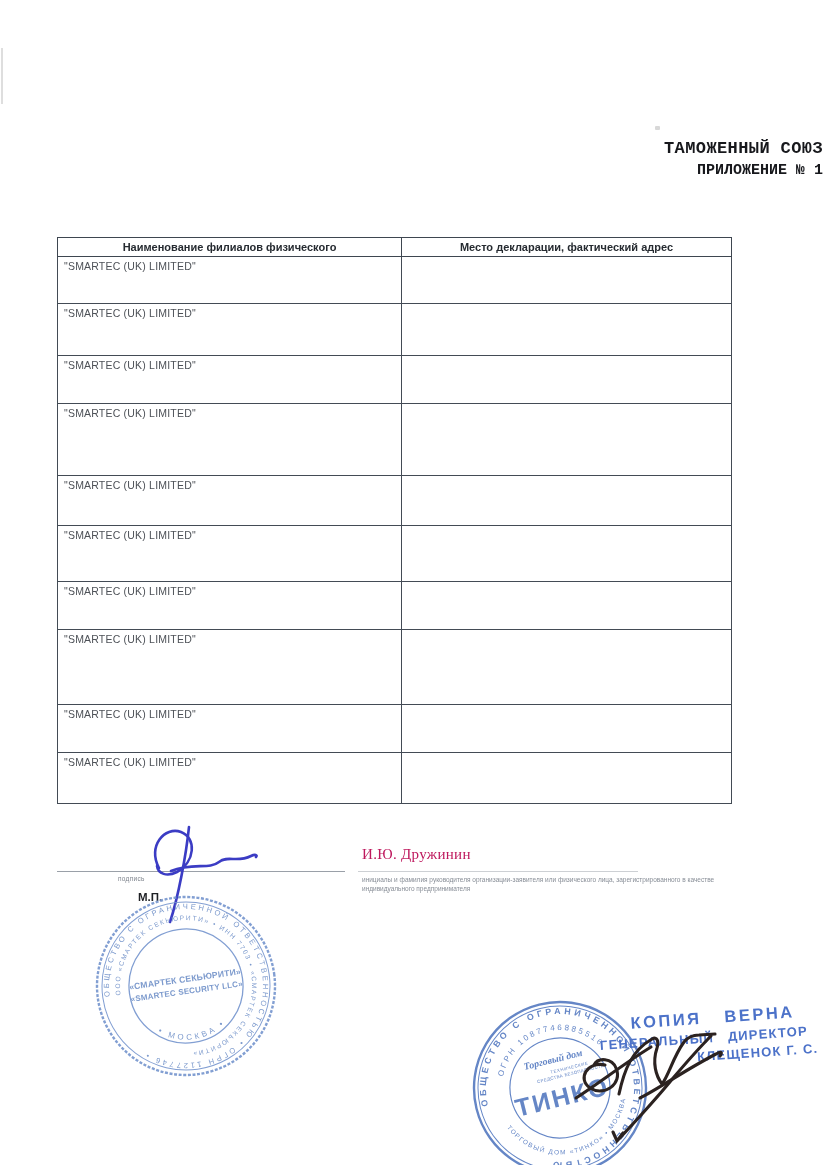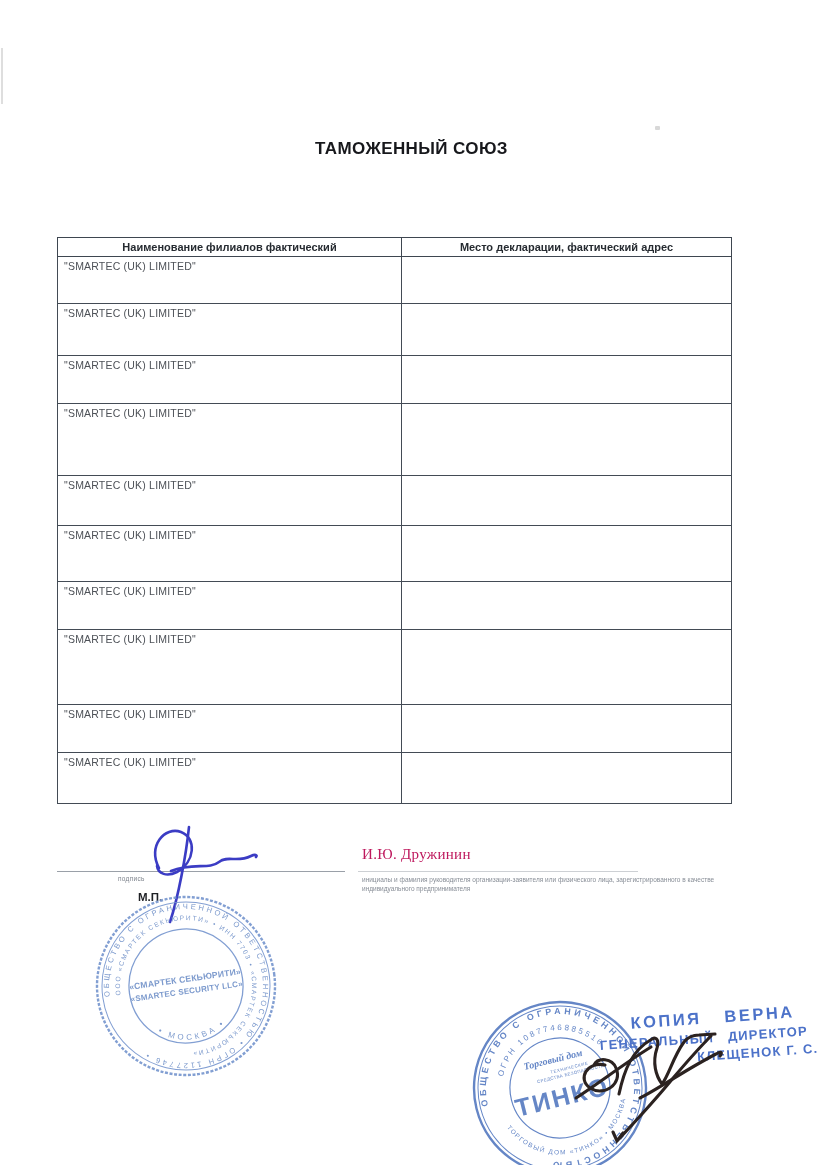--- a/index.html
+++ b/index.html
@@ -5,22 +5,22 @@
   html,body{margin:0;padding:0;background:#ffffff;}
   .page{
     position:relative;width:823px;height:1165px;background:#ffffff;
     font-family:"Liberation Sans",sans-serif;overflow:hidden;
   }
   
   .edge-artifact{position:absolute;left:1px;top:48px;width:2px;height:56px;background:#dedede;}
   .speck{position:absolute;left:655px;top:126px;width:5px;height:4px;background:#d8d8d8;border-radius:1px;}
 
   
-  .doc-header{position:absolute;top:138px;left:0;width:823px;text-align:center;
-    font-family:Liberation Sans, sans-serif;color:#17181c;}
+  .doc-header{position:absolute;top:138px;left:0;width:823px;text-align:right;
+    font-family:Liberation Mono, monospace;color:#17181c;}
   .h-line1{font-size:17px;font-weight:bold;line-height:22px;letter-spacing:.4px;}
   .h-line2{font-size:15px;font-weight:bold;line-height:21px;}
   .h-line3{font-size:15px;font-weight:bold;line-height:22px;}
   .h-line4{font-size:12px;font-weight:bold;line-height:15px;width:640px;margin:1px auto 0;}
 
   
   table.branches{
     position:absolute;left:57px;top:237px;width:674px;
     border-collapse:collapse;table-layout:fixed;
     border:1.5px solid #3e4650;
@@ -70,30 +70,31 @@
 </head>
 <body>
 
 <div class="page">
 
   <div class="edge-artifact"></div>
   <div class="speck"></div>
 
   <div class="doc-header">
     <div class="h-line1">ТАМОЖЕННЫЙ СОЮЗ</div>
+    <div class="h-line2">ПРИЛОЖЕНИЕ № 1</div>
   </div>
 
   <table class="branches">
     <colgroup>
         <col class="c1">
         <col class="c2">
       </colgroup>
     <thead>
       <tr>
-        <th>Наименование филиалов фактический</th>
+        <th>Наименование филиалов физического</th>
         <th>Место декларации, фактический адрес</th>
       </tr>
     </thead>
     <tbody>
       <tr class="r1">
         <td>"SMARTEC (UK) LIMITED"</td>
         <td></td>
       </tr>
       <tr class="r2">
         <td>"SMARTEC (UK) LIMITED"</td>

